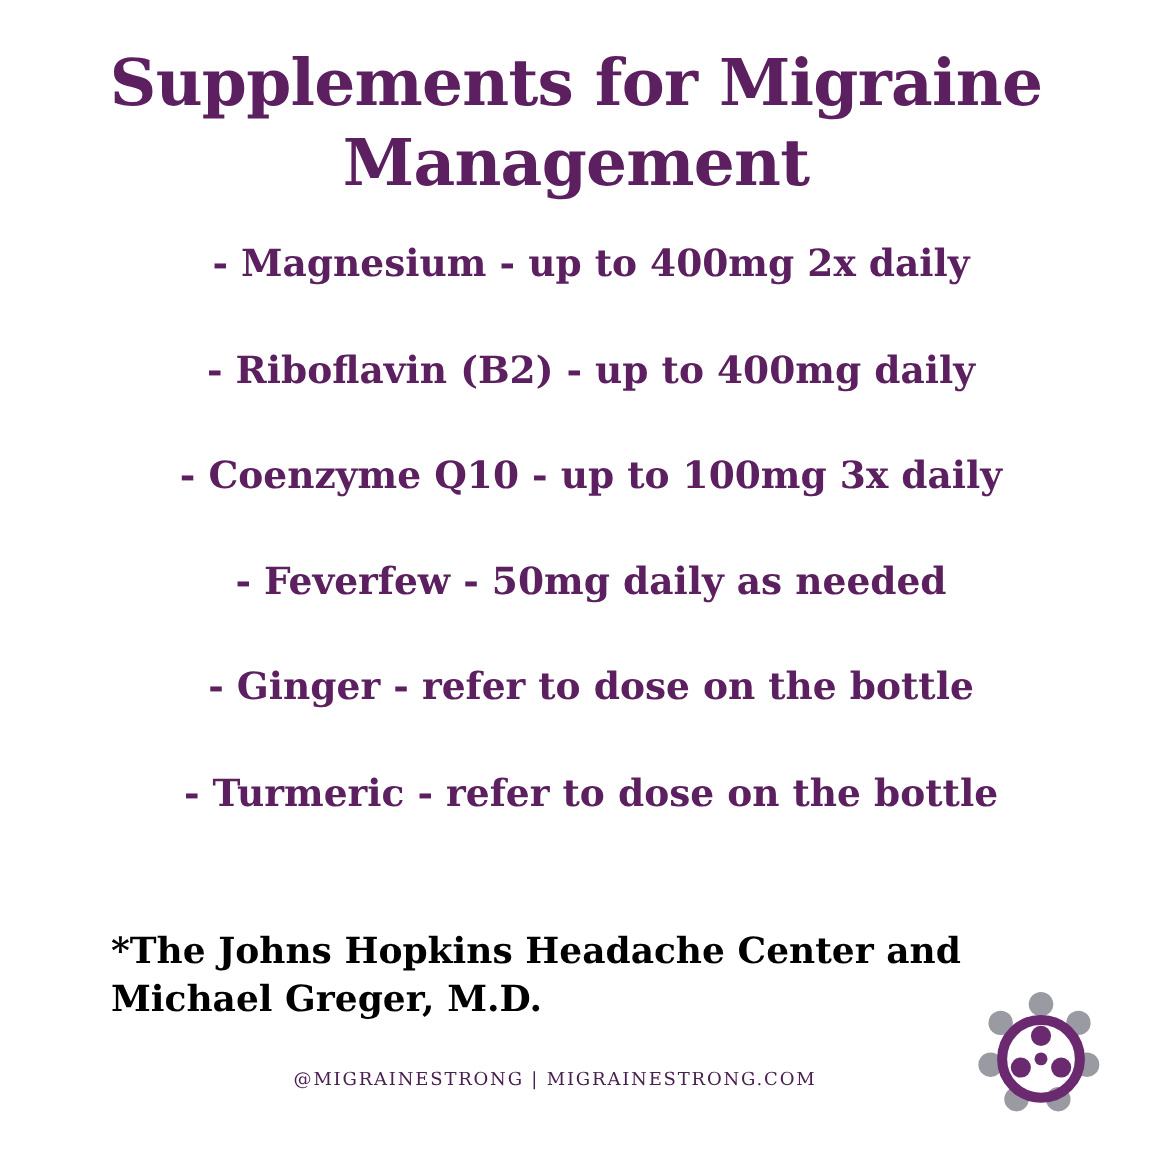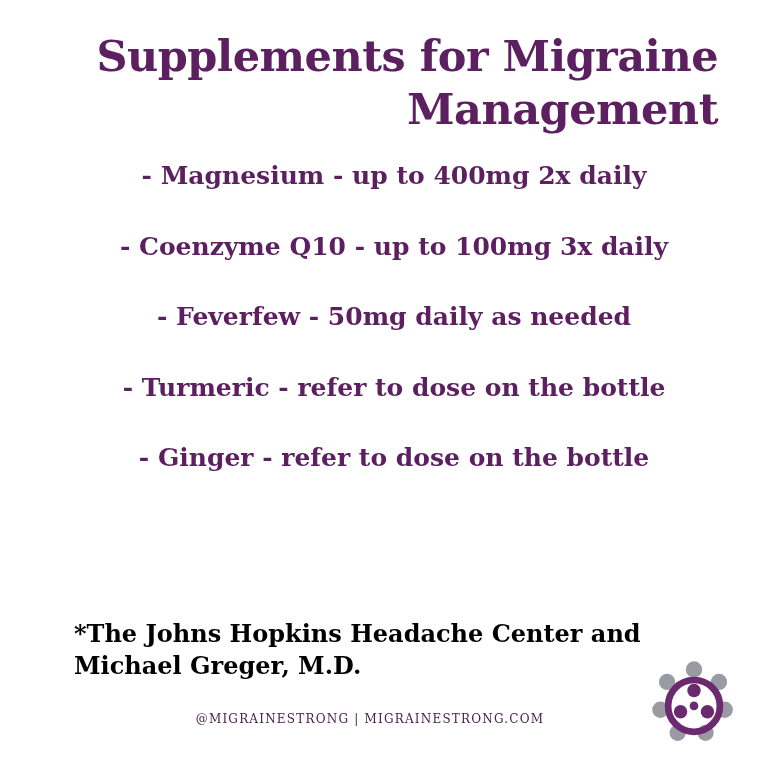--- a/index.html
+++ b/index.html
@@ -18,21 +18,21 @@
     width: 768px;
     height: 768px;
     box-sizing: border-box;
     background: #ffffff;
   }
   .title {
     position: absolute;
     top: 30px;
     left: 50px;
     width: 668px;
-    text-align: right;
+    text-align: center;
     font-family: "DejaVu Serif", serif;
     font-weight: bold;
     font-size: 43px;
     line-height: 1.24;
     color: #5c2060;
     letter-spacing: -0.5px;
   }
   .list {
     position: absolute;
     top: 162px;
@@ -81,24 +81,25 @@
 </style>
 </head>
 <body>
 
 <div class="card">
 
   <div class="title">Supplements for Migraine Management</div>
 
   <div class="list">
     <div class="list-item">- Magnesium - up to 400mg 2x daily</div>
+    <div class="list-item">- Riboflavin (B2) - up to 400mg daily</div>
     <div class="list-item">- Coenzyme Q10 - up to 100mg 3x daily</div>
     <div class="list-item">- Feverfew - 50mg daily as needed</div>
+    <div class="list-item">- Ginger - refer to dose on the bottle</div>
     <div class="list-item">- Turmeric - refer to dose on the bottle</div>
-    <div class="list-item">- Ginger - refer to dose on the bottle</div>
   </div>
 
   <div class="source">*The Johns Hopkins Headache Center and Michael Greger, M.D.</div>
 
   <div class="handle">@MIGRAINESTRONG | MIGRAINESTRONG.COM</div>
 
   <div class="logo">
     <svg viewBox="0 0 100 100" width="96" height="96" aria-hidden="true">
       <g fill="none">
 

